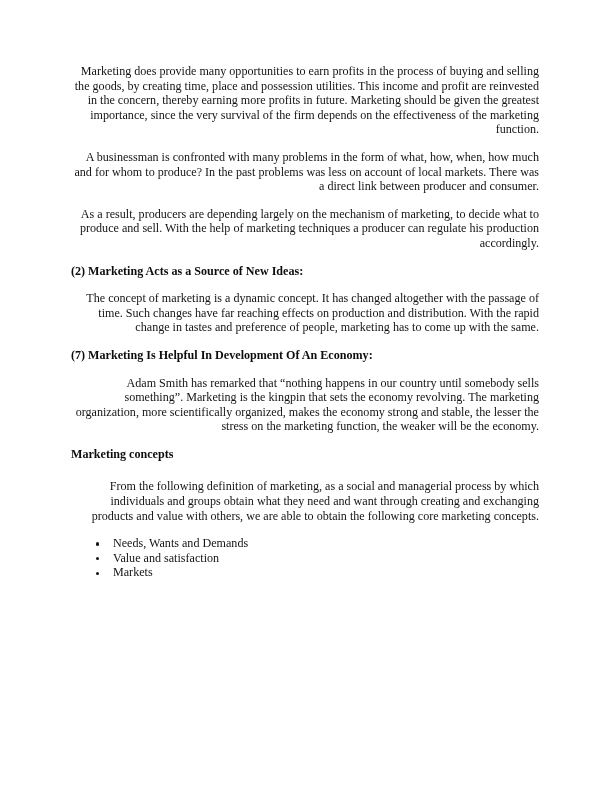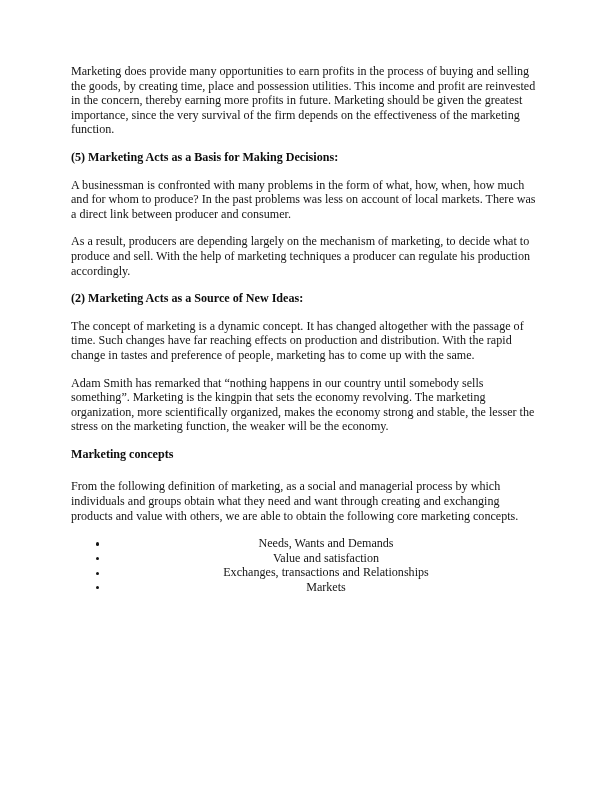--- a/index.html
+++ b/index.html
@@ -20,42 +20,41 @@
   .content {
     position: absolute;
     left: 71px;
     top: 64px;
     width: 468px;
   }
   p.body-para {
     margin: 0 0 13px 0;
     font-size: 12.1px;
     line-height: 14.6px;
-    text-align: left;
+    text-align: right;
     color: #141414;
   }
   h3.section-heading {
     margin: 0 0 13px 0;
     font-size: 12.1px;
     line-height: 14.6px;
     font-weight: bold;
     color: #0d0d0d;
   }
   h3.plain-heading {
     margin: 0 0 18px 0;
     font-size: 12.1px;
     line-height: 14.6px;
     font-weight: bold;
     color: #0d0d0d;
   }
   ul.concept-list {
     margin: 6px 0 0 0;
     padding: 0;
     list-style: none;
-    text-align: center;
   }
   ul.concept-list li {
     position: relative;
     margin: 0;
     padding-left: 42px;
     font-size: 12.1px;
     line-height: 14.6px;
     color: #141414;
   }
   ul.concept-list li .bullet-dot {
@@ -67,28 +66,27 @@
     background: #141414;
     border-radius: 50%;
   }
 </style>
 </head>
 <body>
 
 <div class="page">
   <div class="content" id="doc-body">
       <p class="body-para">Marketing does provide many opportunities to earn profits in the process of buying and selling the goods, by creating time, place and possession utilities. This income and profit are reinvested in the concern, thereby earning more profits in future. Marketing should be given the greatest importance, since the very survival of the firm depends on the effectiveness of the marketing function.</p>
-      <h3 class="section-heading">(5) Marketing Acts as a Basis for Making Decisions:</h3>
       <p class="body-para">A businessman is confronted with many problems in the form of what, how, when, how much and for whom to produce? In the past problems was less on account of local markets. There was a direct link between producer and consumer.</p>
       <p class="body-para">As a result, producers are depending largely on the mechanism of marketing, to decide what to produce and sell. With the help of marketing techniques a producer can regulate his production accordingly.</p>
       <h3 class="section-heading">(2) Marketing Acts as a Source of New Ideas:</h3>
       <p class="body-para">The concept of marketing is a dynamic concept. It has changed altogether with the passage of time. Such changes have far reaching effects on production and distribution. With the rapid change in tastes and preference of people, marketing has to come up with the same.</p>
+      <h3 class="section-heading">(7) Marketing Is Helpful In Development Of An Economy:</h3>
       <p class="body-para">Adam Smith has remarked that “nothing happens in our country until somebody sells something”. Marketing is the kingpin that sets the economy revolving. The marketing organization, more scientifically organized, makes the economy strong and stable, the lesser the stress on the marketing function, the weaker will be the economy.</p>
       <h3 class="plain-heading">Marketing concepts</h3>
       <p class="body-para">From the following definition of marketing, as a social and managerial process by which individuals and groups obtain what they need and want through creating and exchanging products and value with others, we are able to obtain the following core marketing concepts.</p>
       <ul class="concept-list">
         <li><span class="bullet-dot"></span><span>Needs, Wants  and Demands</span></li>
         <li><span class="bullet-dot"></span><span>Value and satisfaction</span></li>
-        <li><span class="bullet-dot"></span><span>Exchanges, transactions and Relationships</span></li>
         <li><span class="bullet-dot"></span><span>Markets</span></li>
       </ul>
     </div>
 </div>
 
 </body></html>

